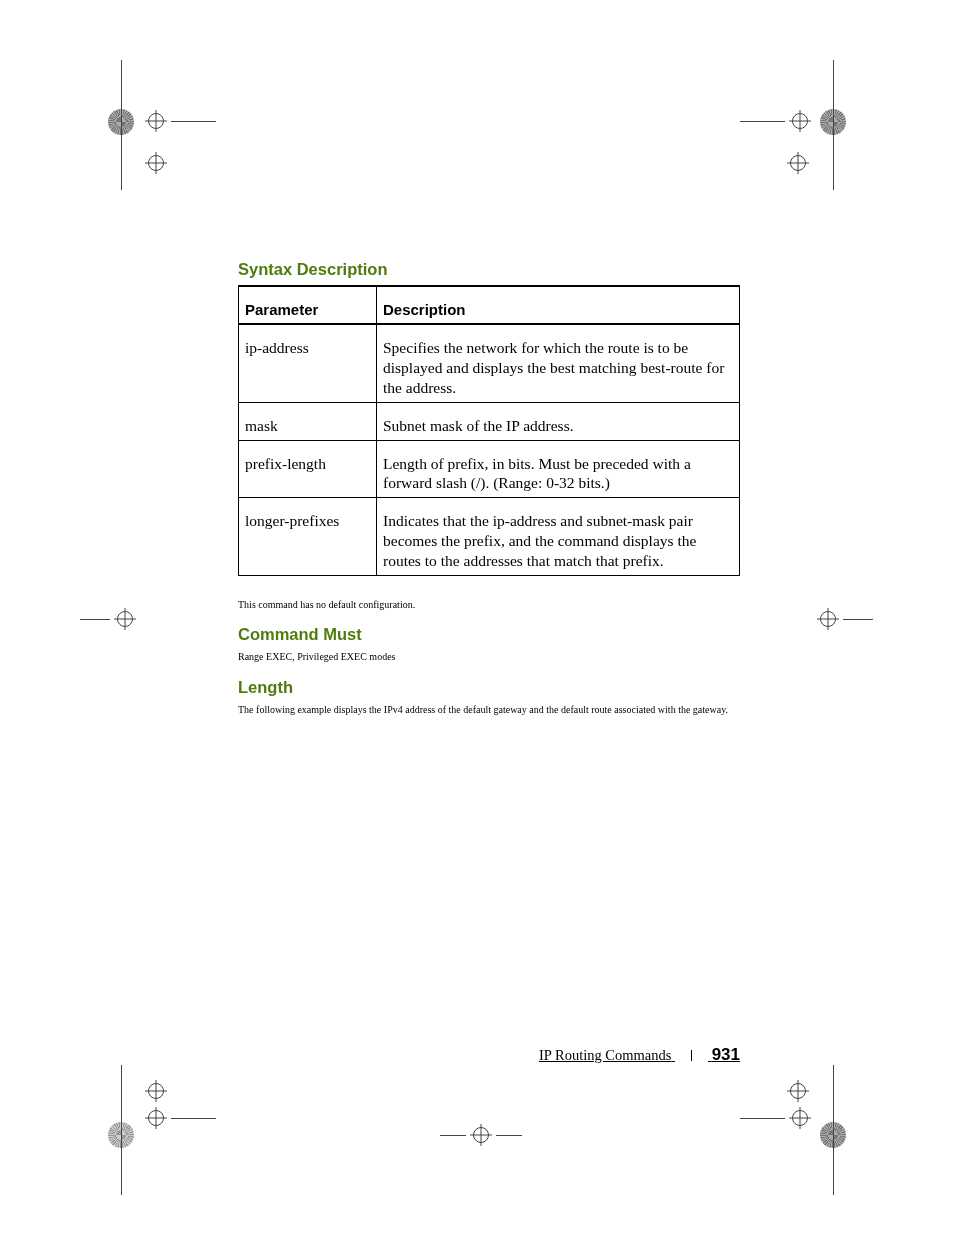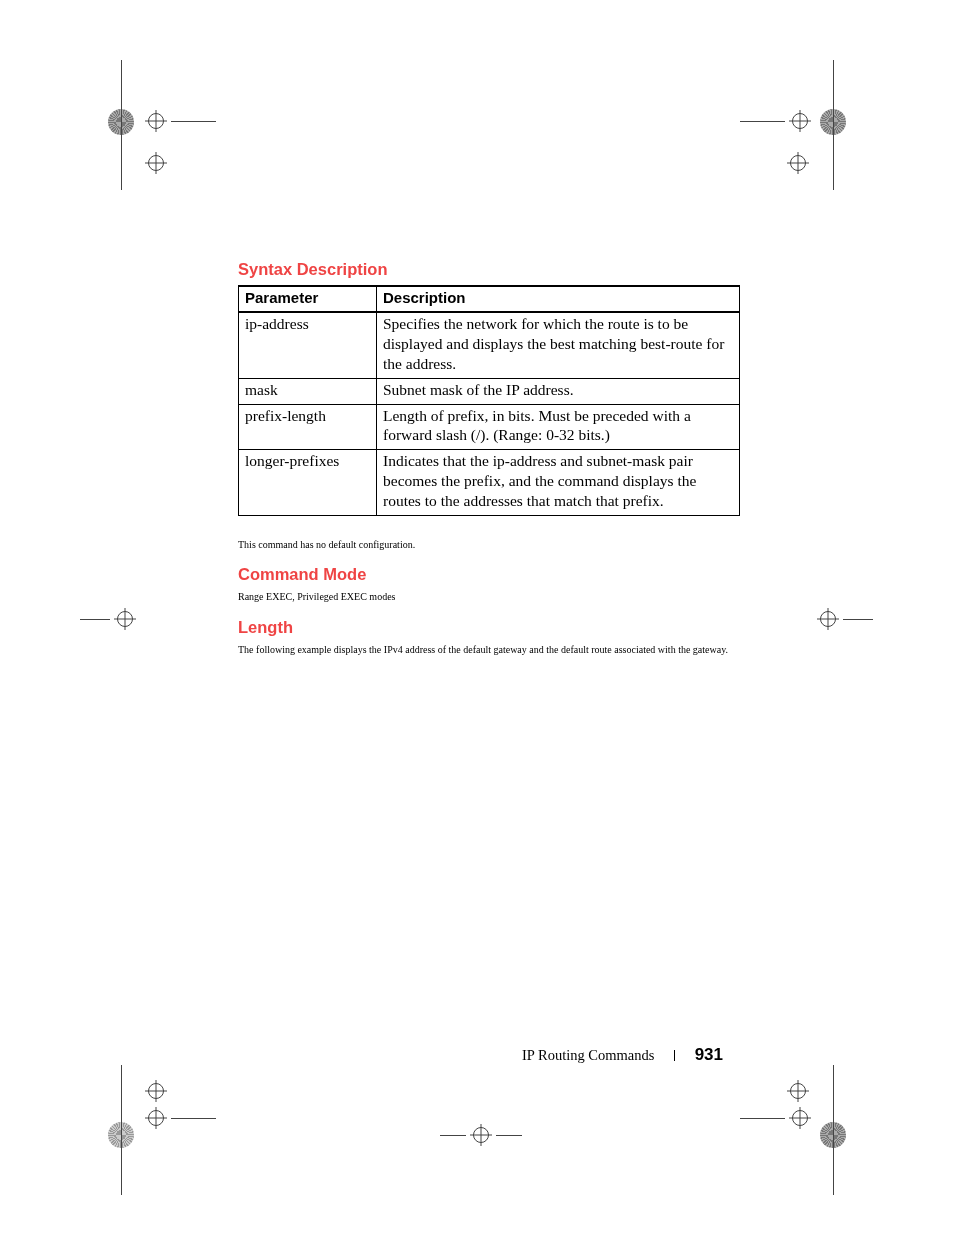--- a/index.html
+++ b/index.html
@@ -18,62 +18,63 @@
     position: absolute;
     left: 238px;
     top: 260px;
     width: 502px;
   }
   .section-heading {
     font-family: Arial, Helvetica, sans-serif;
     font-weight: bold;
     font-size: 16.5px;
     margin: 0 0 6px 0;
-    color: #ef4444;
+    color: #4d7c0f;
   }
   .body-text {
     font-family: Georgia, 'Times New Roman', serif;
     font-size: 10px;
     margin: 0 0 14px 0;
     line-height: 1.35;
   }
   table.param-table {
     border-collapse: collapse;
     width: 100%;
     margin-bottom: 22px;
     margin-top: 4px;
   }
   table.param-table th, table.param-table td {
     border: 1px solid #000;
-    padding: 1px 6px 4px 6px;
+    padding: 13px 6px 4px 6px;
     vertical-align: top;
     text-align: left;
     font-size: 15.5px;
     line-height: 1.28;
   }
   table.param-table th {
     font-family: Arial, Helvetica, sans-serif;
     font-weight: bold;
     font-size: 15px;
     border-top: 2px solid #000;
     border-bottom: 2px solid #000;
   }
   table.param-table td:first-child {
     width: 125px;
     font-family: Georgia, 'Times New Roman', serif;
   }
   .italic { }
   .footer {
     position: absolute;
-    left: 221px;
+    left: 238px;
     top: 1045px;
     width: 502px;
     text-align: right;
     font-family: Georgia, 'Times New Roman', serif;
     font-size: 14.5px;
+    text-decoration: underline;
   }
   .footer .divider {
     display: inline-block;
     width: 1px;
     height: 11px;
     background: #000;
     vertical-align: middle;
     margin: 0 16px 2px 16px;
   }
   .footer .page-num {
@@ -211,21 +212,21 @@
           </tr>
         </tbody>
     </table>
   </div>
 
   <div class="block">
     <p class="body-text">This command has no default configuration.</p>
   </div>
 
   <div class="block">
-    <div class="section-heading">Command Mode</div>
+    <div class="section-heading">Command Must</div>
     <p class="body-text">Range EXEC, Privileged EXEC modes</p>
   </div>
 
 
   <div class="block">
     <div class="section-heading">Length</div>
     <p class="body-text">The following example displays the IPv4 address of the default gateway and the default route associated with the gateway.</p>
   </div>
 
 </div>

